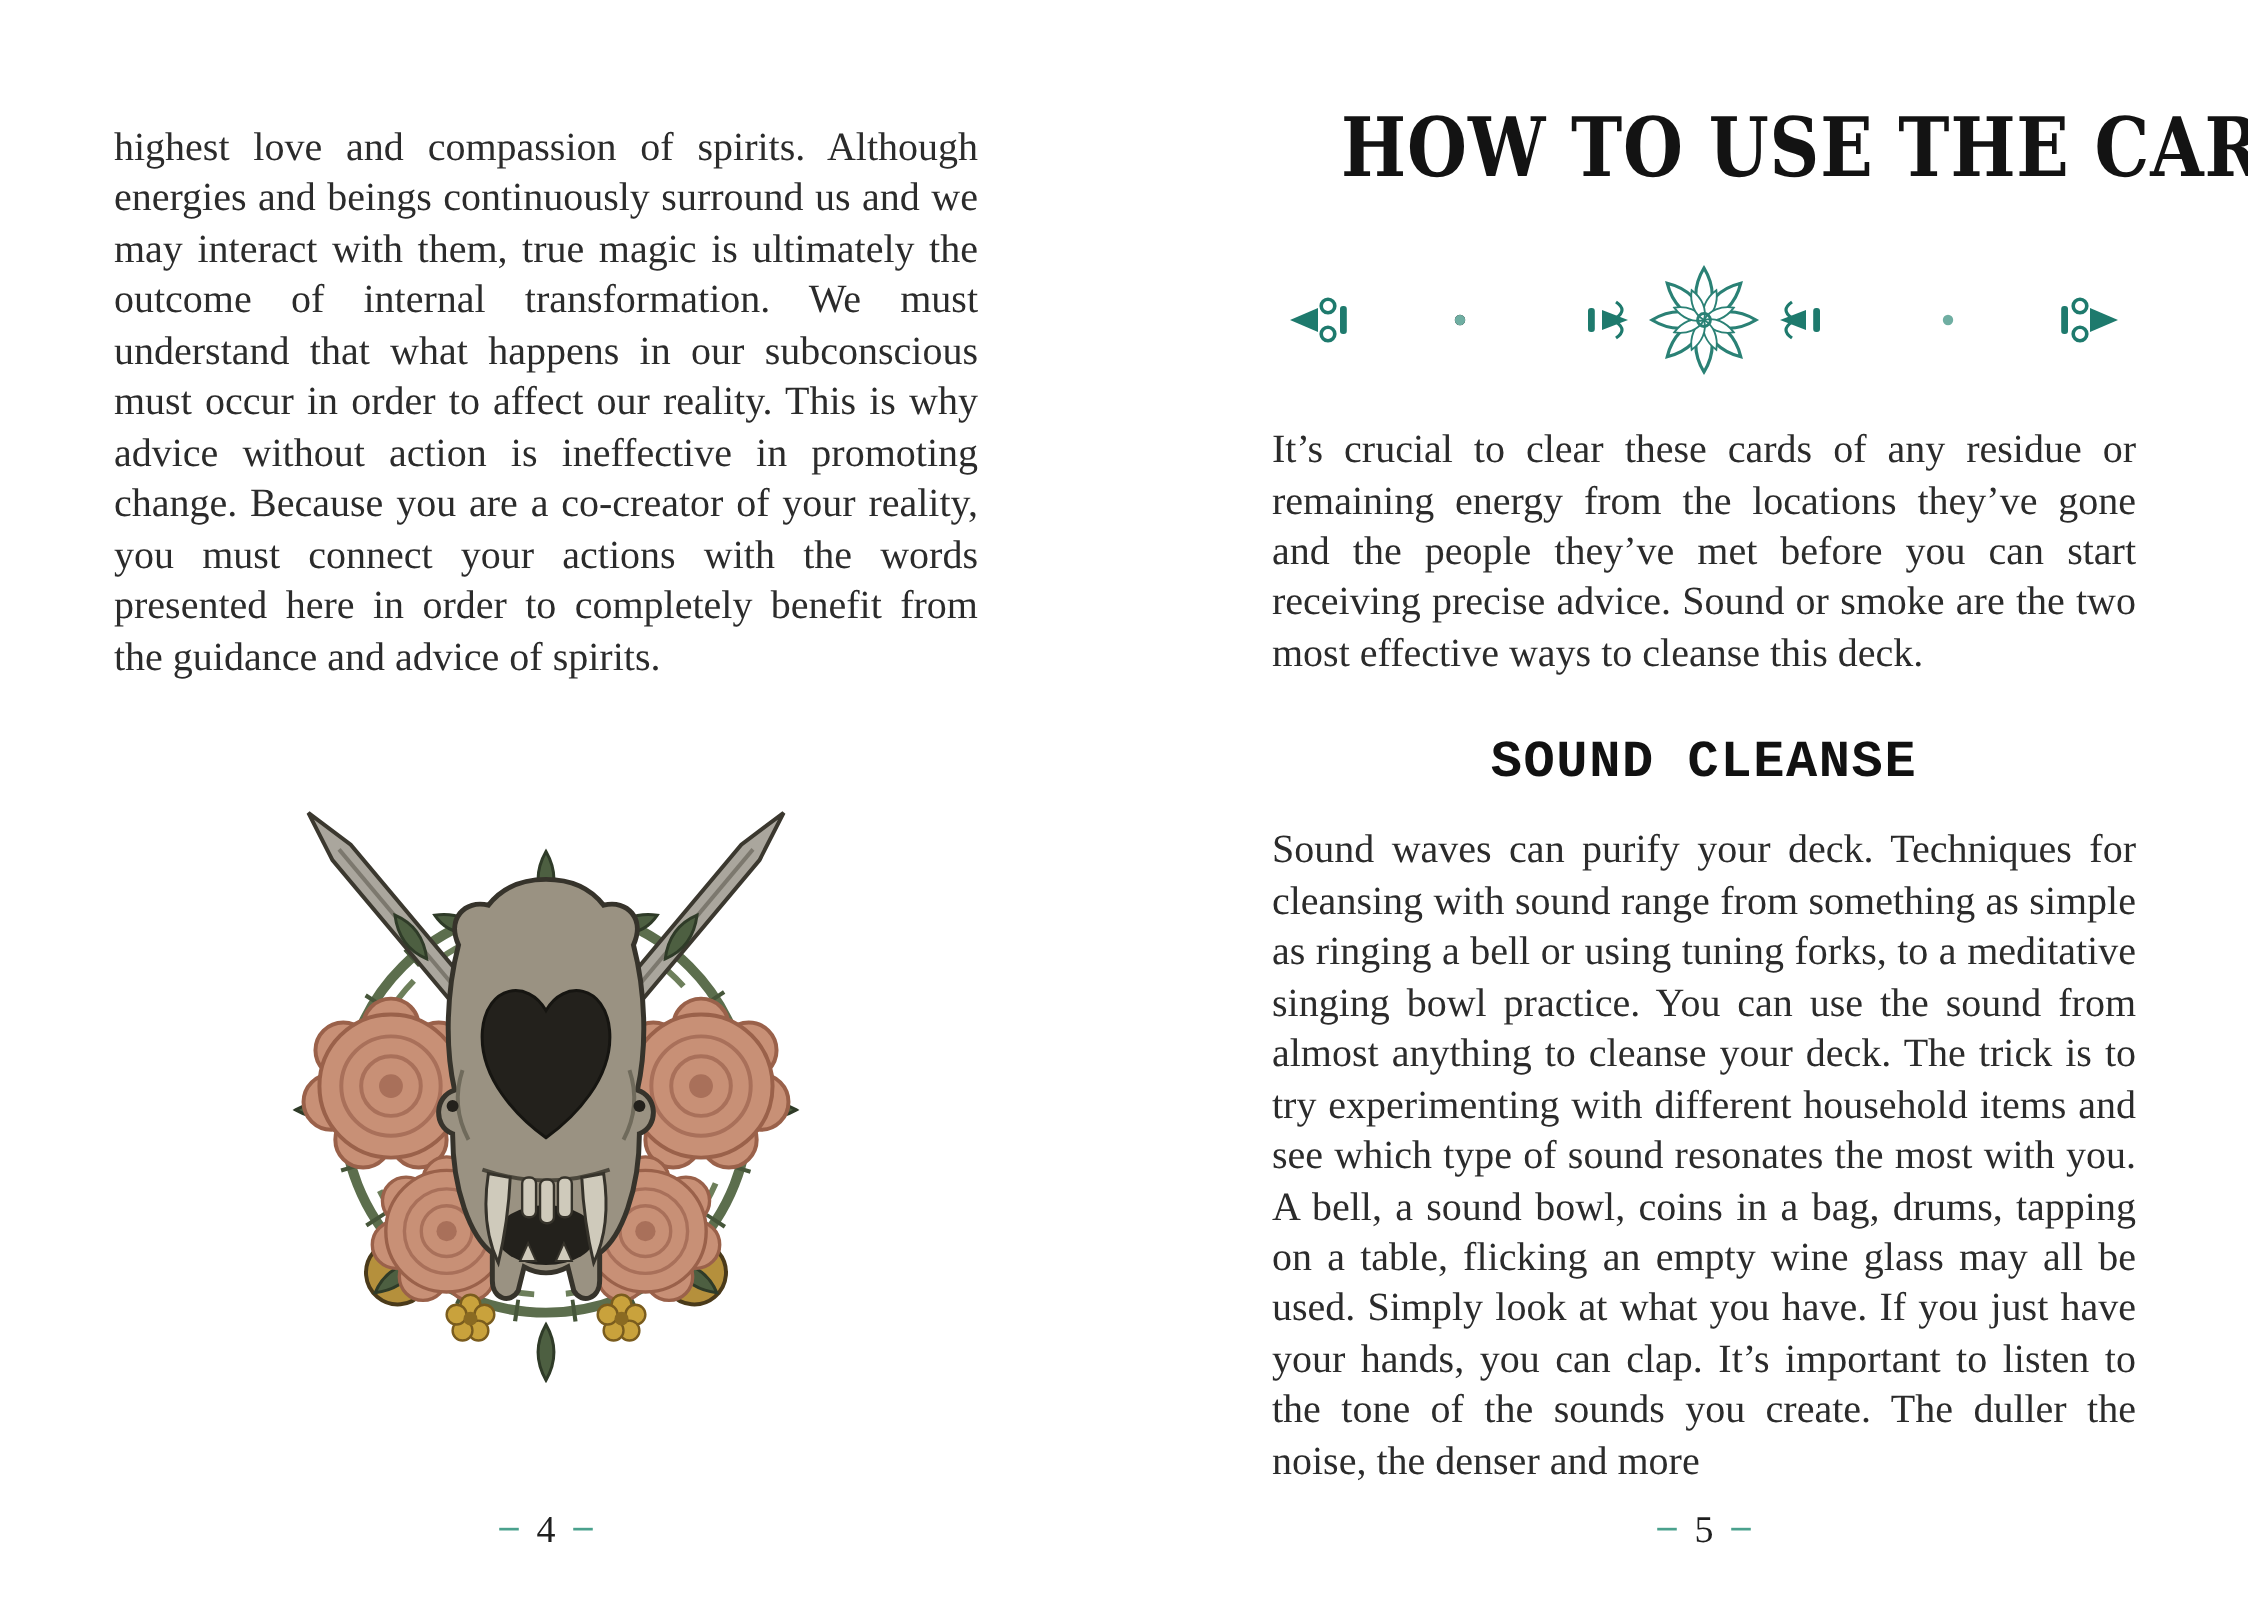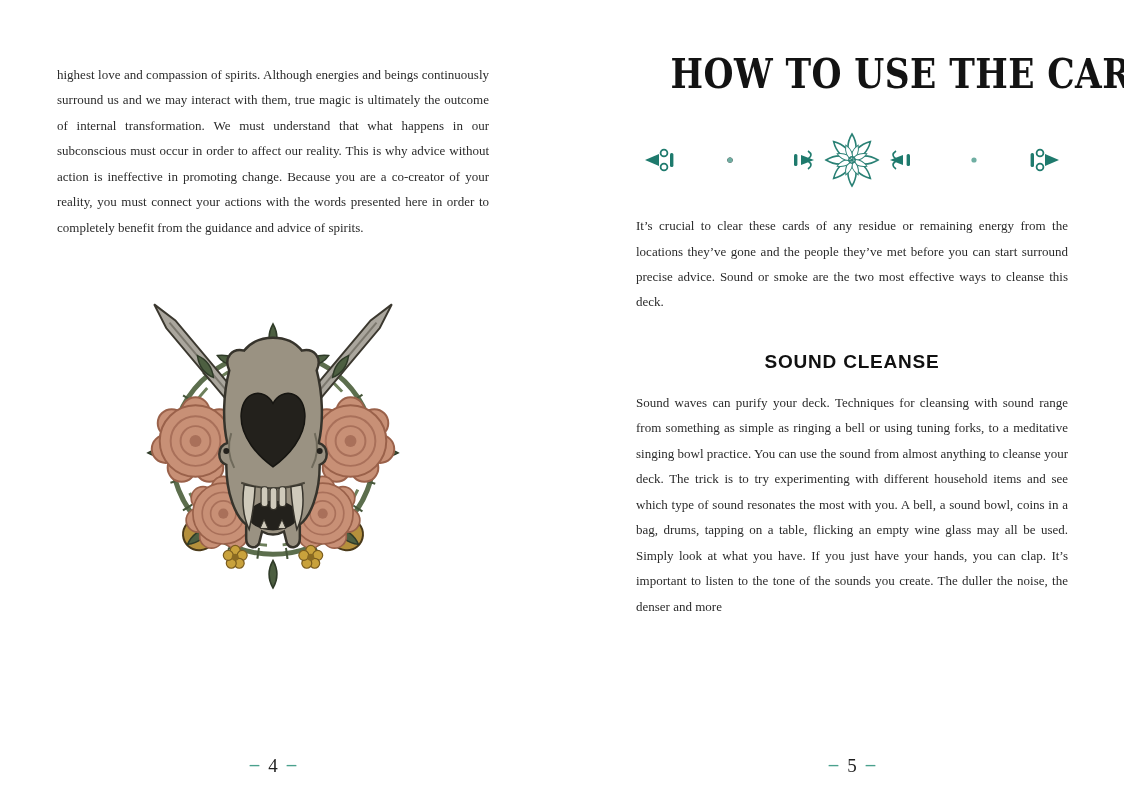--- a/index.html
+++ b/index.html
@@ -9,21 +9,21 @@
     position: relative;
     overflow: hidden;
     font-family: "Liberation Serif", serif;
     color: #2a2a2a;
   }
   .page { position: absolute; top: 0; height: 100%; width: 432px; }
   #page-left  { left: 57px; }
   #page-right { left: 636px; }
 
   .body-text {
-    font-size: 13px;
+    font-size: 20px;
     line-height: 25.45px;
     text-align: justify;
     margin: 0;
     color: #2b2b2b;
   }
   #left-paragraph { margin-top: 62px; }
 
   .emblem-figure { margin: 32px auto 0 auto; width: 318px; }
 
   .chapter-title {
@@ -38,26 +38,26 @@
     transform: scaleX(0.84);
     transform-origin: 50% 50%;
     color: #131313;
   }
 
   .divider-wrap { margin: 34px auto 0 auto; width: 420px; height: 58px; }
 
   #intro-paragraph { margin-top: 24px; }
 
   .section-heading {
-    font-family: Liberation Sans, sans-serif;
+    font-family: Liberation Mono, monospace;
     font-weight: 700;
-    font-size: 19px;
+    font-size: 26px;
     letter-spacing: 0.8px;
     text-align: center;
-    margin: 36px 0 0 0;
+    margin: 26px 0 0 0;
     color: #111111;
   }
   #section-paragraph { margin-top: 17px; font-family: Liberation Serif, serif; }
 
   .page-footer {
     position: absolute;
     bottom: 22px;
     left: 0;
     width: 100%;
     text-align: center;
@@ -303,21 +303,21 @@
             <path transform="rotate(180)" d="M0,-26 C5.5,-17 5.5,-7 0,0 C-5.5,-7 -5.5,-17 0,-26 Z"></path>
             <path transform="rotate(225)" d="M0,-26 C5.5,-17 5.5,-7 0,0 C-5.5,-7 -5.5,-17 0,-26 Z"></path>
             <path transform="rotate(270)" d="M0,-26 C5.5,-17 5.5,-7 0,0 C-5.5,-7 -5.5,-17 0,-26 Z"></path>
             <path transform="rotate(315)" d="M0,-26 C5.5,-17 5.5,-7 0,0 C-5.5,-7 -5.5,-17 0,-26 Z"></path>
           </g>
           <circle r="3.2" fill="none" stroke="#2a8175" stroke-width="1.5"></circle>
         </g>
       </svg>
     </div>
 
-    <p class="body-text" id="intro-paragraph">It’s crucial to clear these cards of any residue or remaining energy from the locations they’ve gone and the people they’ve met before you can start surround precise advice. Sound or smoke are the two most effective ways to cleanse this deck.</p>
+    <p class="body-text" id="intro-paragraph">It’s crucial to clear these cards of any residue or remaining energy from the locations they’ve gone and the people they’ve met before you can start receiving precise advice. Sound or smoke are the two most effective ways to cleanse this deck.</p>
 
     <h2 class="section-heading">SOUND CLEANSE</h2>
 
     <p class="body-text" id="section-paragraph">Sound waves can purify your deck. Techniques for cleansing with sound range from something as simple as ringing a bell or using tuning forks, to a meditative singing bowl practice. You can use the sound from almost anything to cleanse your deck. The trick is to try experimenting with different household items and see which type of sound resonates the most with you. A bell, a sound bowl, coins in a bag, drums, tapping on a table, flicking an empty wine glass may all be used. Simply look at what you have. If you just have your hands, you can clap. It’s important to listen to the tone of the sounds you create. The duller the noise, the denser and more</p>
 
     <footer class="page-footer">
       <span class="dash">–</span><span>5</span><span class="dash">–</span>
     </footer>
   </section>
 

